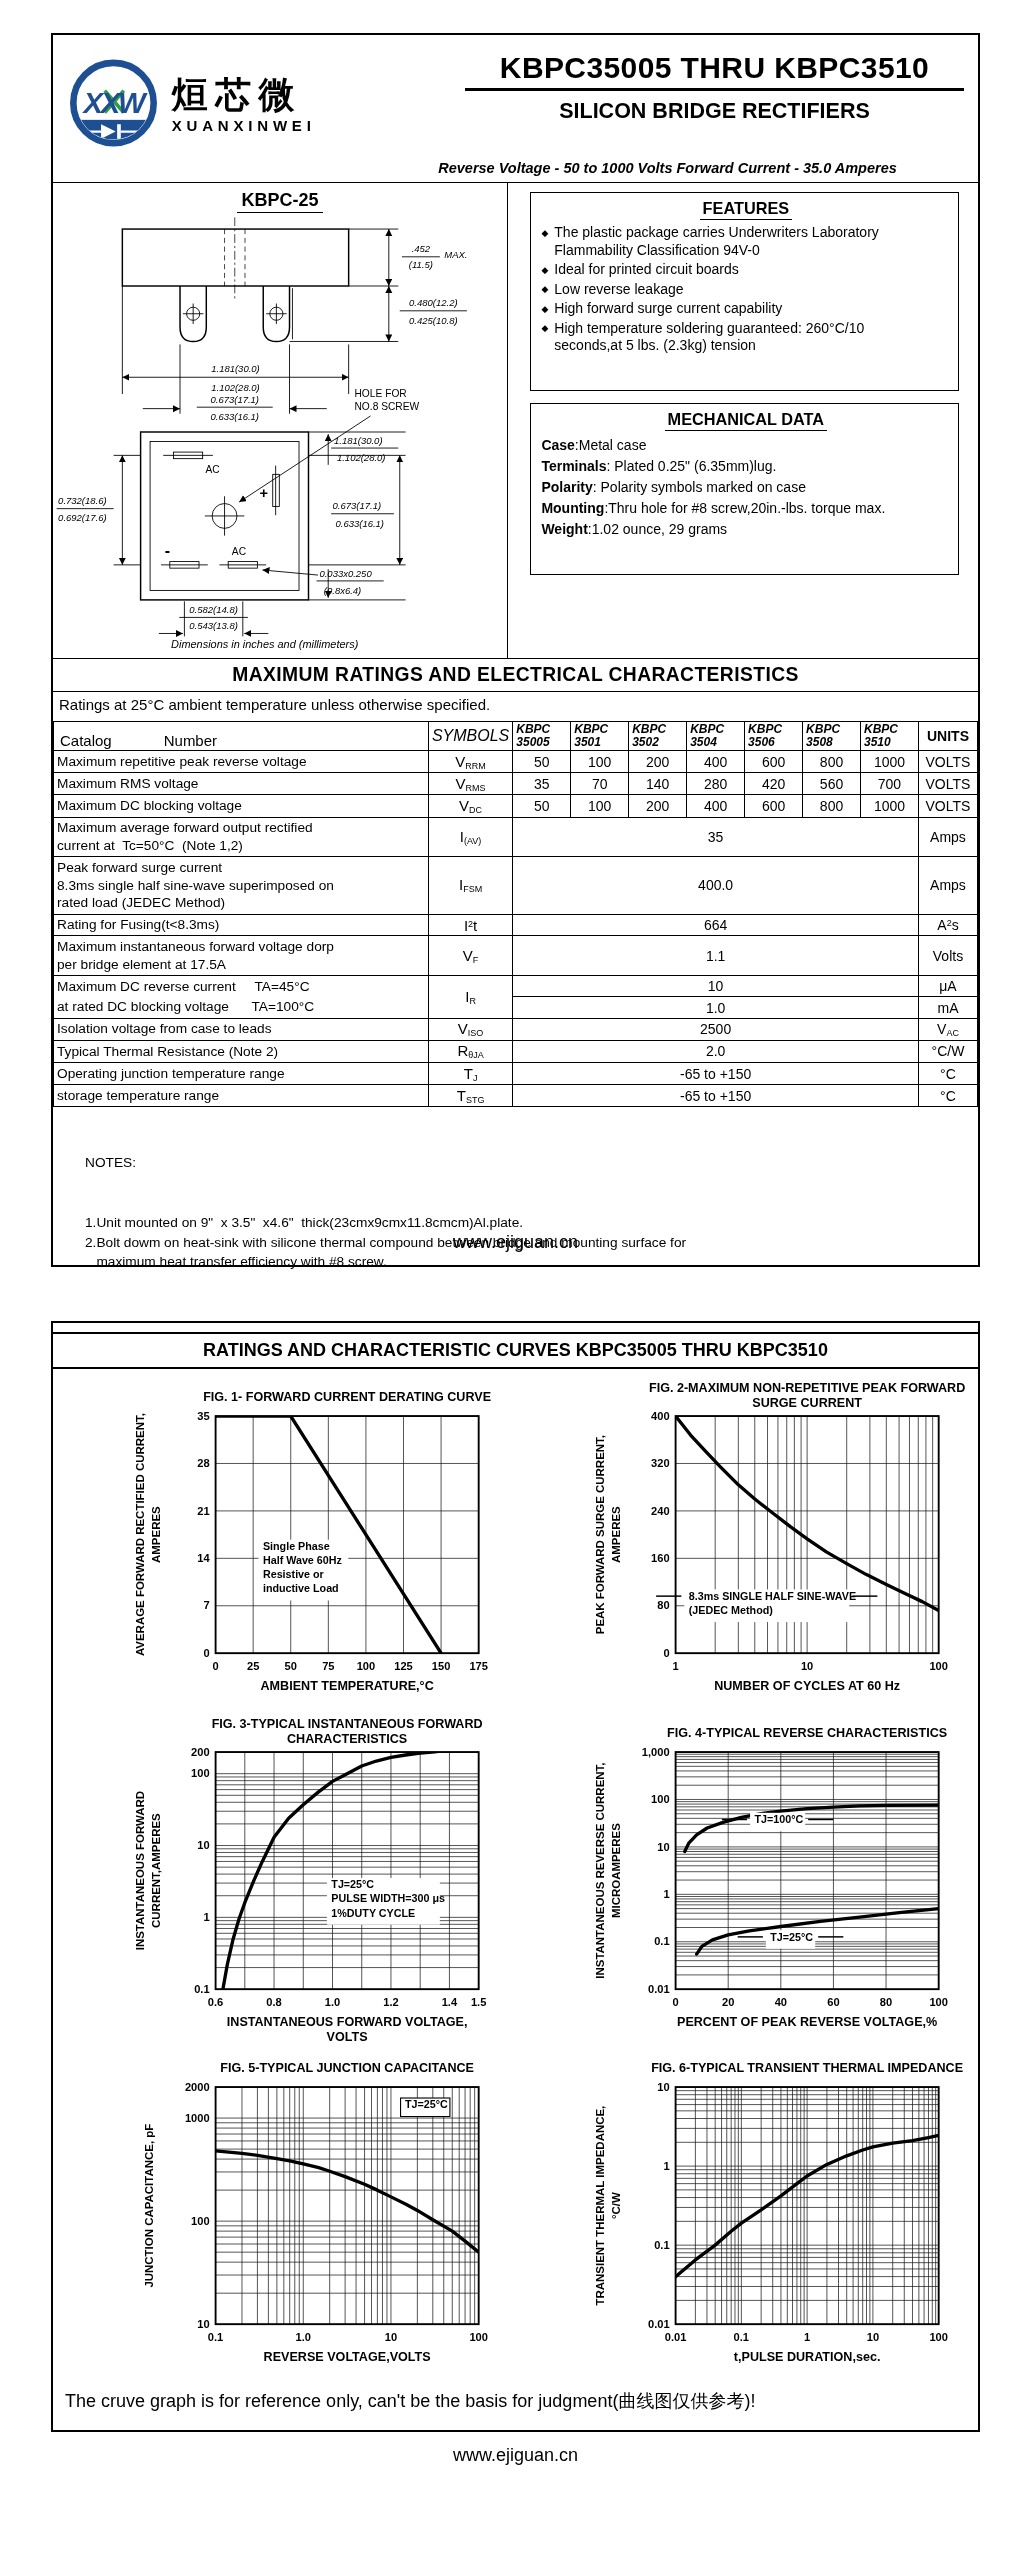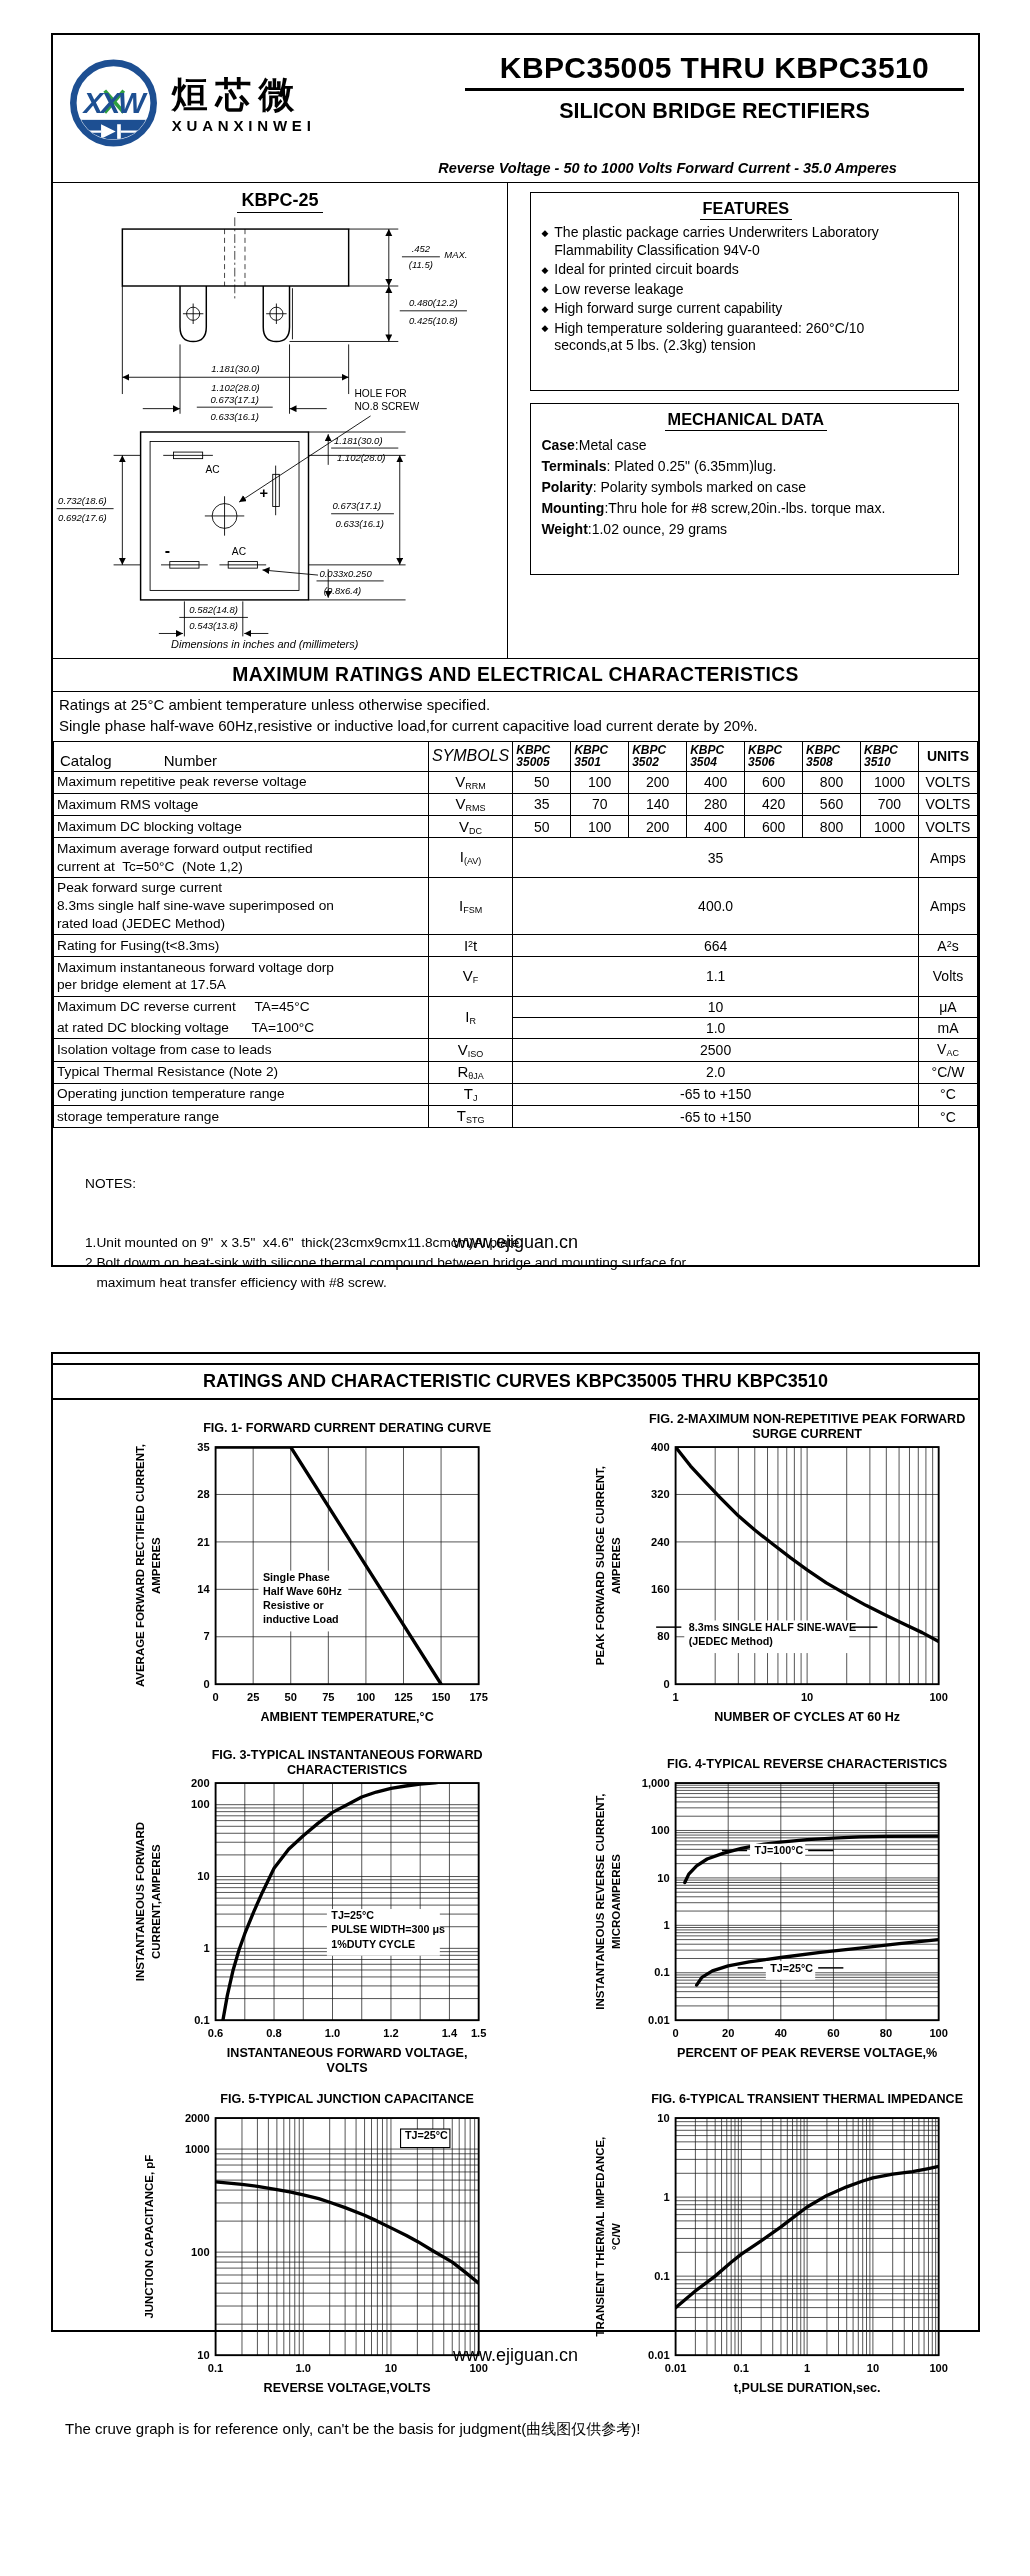--- a/index.html
+++ b/index.html
@@ -1,21 +1,21 @@
 <!DOCTYPE html>
 <html style="font-size:12px"><head>
 <meta charset="utf-8">
 <style>
   * { margin:0; padding:0; box-sizing:border-box; }
   html,body { background:#fff; }
   body { font-family:"Liberation Sans","DejaVu Sans",sans-serif; color:#000; width:1031px; }
   .sheet { width:1031px; height:2576px; background:#fff; padding-top:33px; overflow:hidden; }
   .page { width:929px; margin:0 auto; border:2.2px solid #000; background:#fff; position:relative; }
   .page1 { height:1234px; }
-  .page2 { height:980px; margin-top:85px; }
+  .page2 { height:1111px; margin-top:54px; }
 
   
   .hdr { height:148px; border-bottom:1.5px solid #000; position:relative; }
   .logo-wrap { position:absolute; left:13.4px; top:22px; display:flex; align-items:center; }
   .logo-txt { margin-left:10.4px; }
   .logo-cn { font-size:36px; font-weight:bold; letter-spacing:7.4px; line-height:1.1; }
   .logo-en { font-size:15px; font-weight:bold; letter-spacing:4.8px; margin-top:1.5px;text-align:center; }
   .title-blk { position:absolute; left:404px; right:6px; top:16.3px; text-align:center; }
   .t-main { font-size:30px; font-weight:bold; letter-spacing:0.4px; }
   .t-rule { border:none; border-top:3px solid #000; width:97%; margin:3px auto 7.4px auto; }
@@ -62,21 +62,21 @@
   .notes-blk { font-size:13.7px; line-height:1.45; padding:6px 9px; white-space:pre-wrap;margin-left:23px; }
   .p1-site { position:absolute; bottom:12px; left:0; right:0; text-align:center; font-size:18px; }
 
   
   .p2-titlebar { margin-top:9px; border-top:2.2px solid #000; border-bottom:2.2px solid #000;
                  text-align:center; padding:6px 0; }
   .p2-titlebar span { font-size:18px; font-weight:bold; }
   .charts { display:grid; grid-template-columns:1fr 1fr; padding:10.4px 3px 0 3px; row-gap:1.5px; }
   .chart-cell { width:460px; height:334px; }
   .chart-cell svg { display:block; }
-  .p2-foot { font-size:15px; padding:4.5px 0 0 12px; }
+  .p2-foot { font-size:18px; padding:4.5px 0 0 12px; }
   .p2-site { text-align:center; font-size:18px; margin-top:13.4px; }
 
   
   .grid { stroke:#1a1a1a; stroke-width:1; }
   .pframe { fill:none; stroke:#000; stroke-width:2.5; }
   .curve { fill:none; stroke:#000; stroke-width:4.5; stroke-linejoin:round; stroke-linecap:round; }
   .tick { font-size:15px; font-weight:600; }
   .c-title { font-size:17px; font-weight:bold; }
   .c-axis-label { font-size:15.5px; font-weight:bold; }
   .c-xlabel { font-size:17px; font-weight:bold; }
@@ -279,21 +279,20 @@
             </div>
         </div>
       </div>
     </div>
 
     <div class="ratings-bar">
       <span>MAXIMUM RATINGS AND ELECTRICAL CHARACTERISTICS</span>
     </div>
     <div class="ratings-notes">
       <div>Ratings at 25°C ambient temperature unless otherwise specified.</div>
-      <div>Single phase half-wave 60Hz,resistive or inductive load,for current capacitive load current derate by 20%.</div>
     </div>
 
     <table class="rt">
       <colgroup>
         <col style="width:41%">
           <col style="width:8.5%">
         <col style="width:6.3%">
           <col style="width:6.3%">
           <col style="width:6.3%">
           <col style="width:6.3%">

